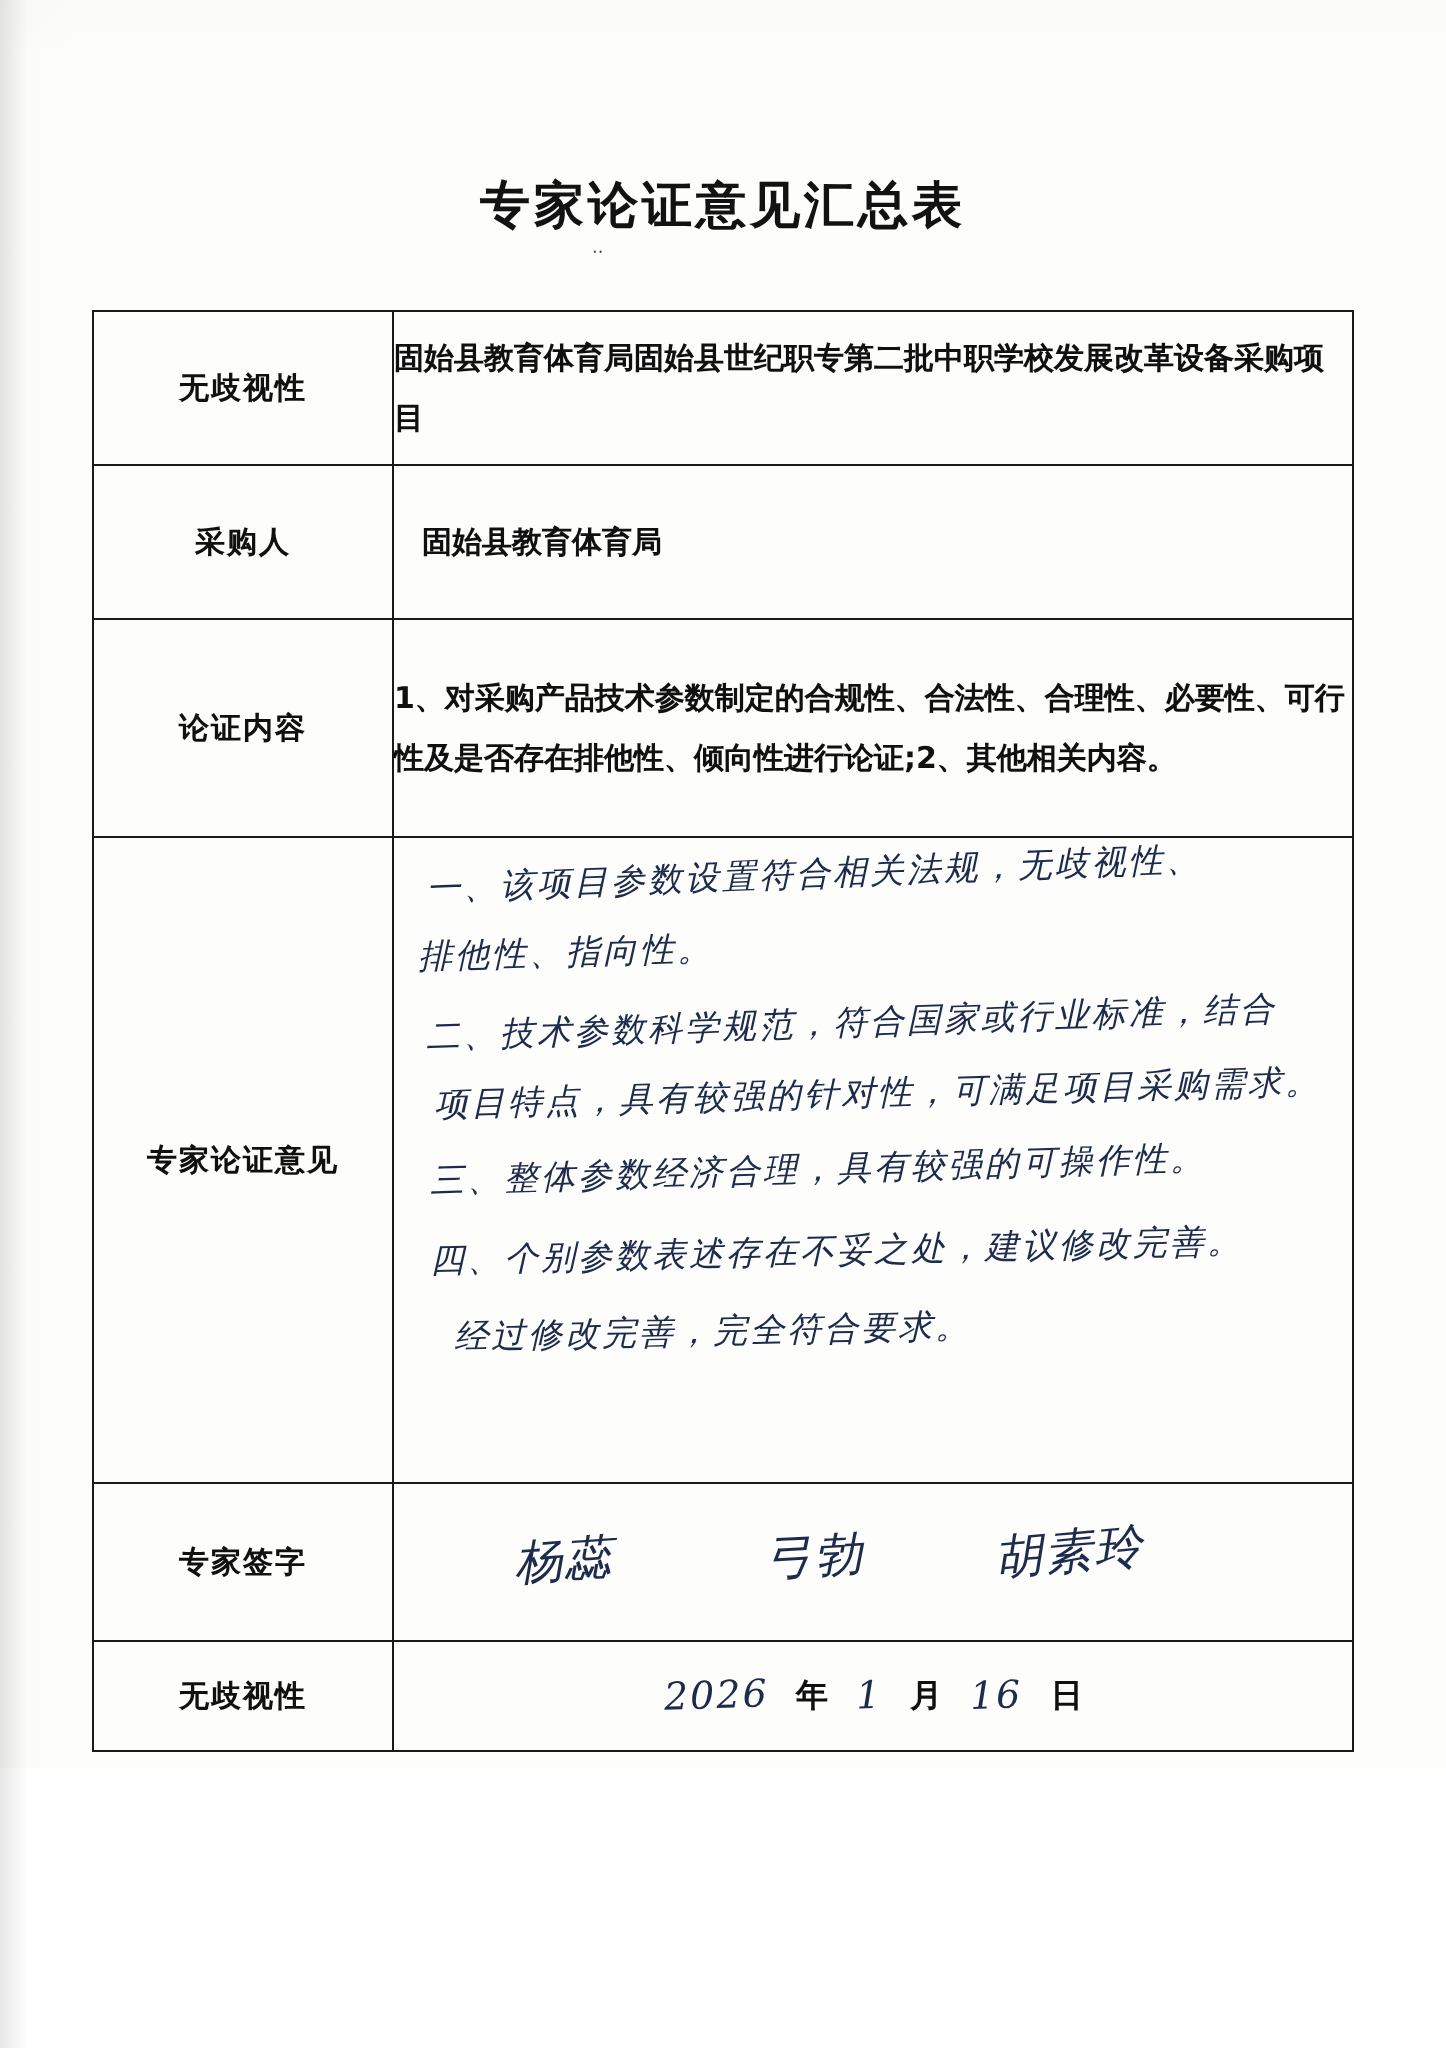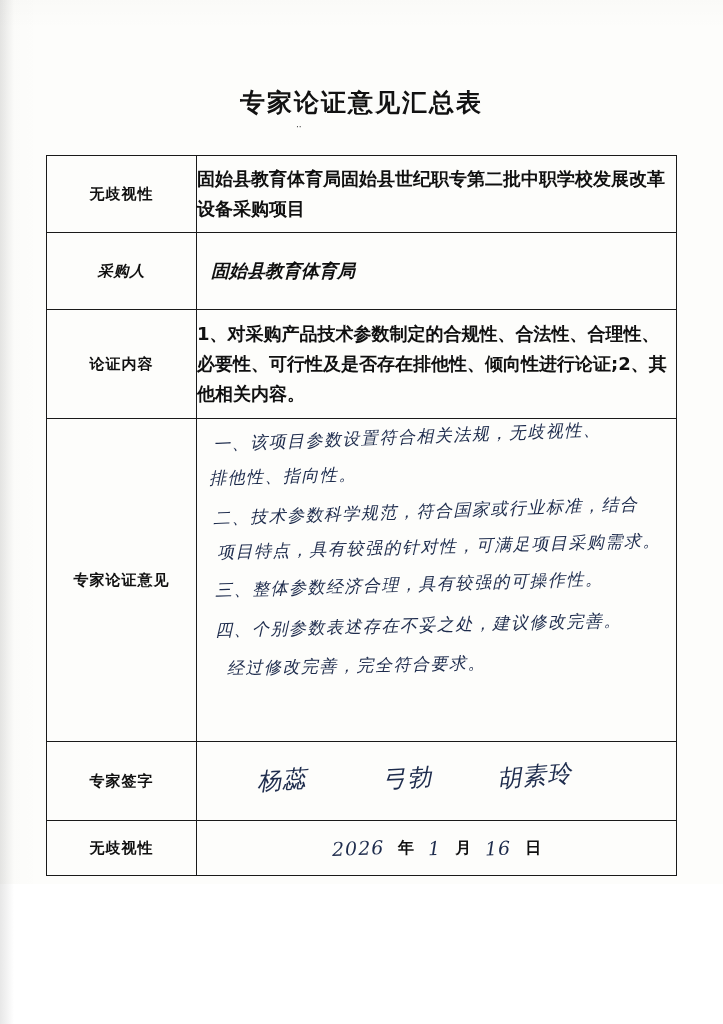--- a/index.html
+++ b/index.html
@@ -73,31 +73,31 @@
   .label-cell {
     width: 150px;
     text-align: center;
     font-size: 15px;
     font-weight: bold;
     letter-spacing: 1px;
     color: #101010;
   }
   .value-cell {
     padding: 10px 14px 10px 14px;
-    font-size: 18px;
+    font-size: 15px;
     font-weight: bold;
     line-height: 30px;
     color: #101010;
   }
   .value-cell.center {
     padding: 12px 14px;
   }
 
   .row-project td { height: 76px; }
-  .row-buyer td { height: 52px; font-style: italic; }
+  .row-buyer td { height: 52px; }
   .row-content td { height: 108px; }
   .row-opinion td { height: 322px; }
   .row-sign td { height: 78px; }
   .row-date td { height: 54px; }
 
   
   .hand-wrap {
     position: relative;
     height: 100%;
     width: 100%;

